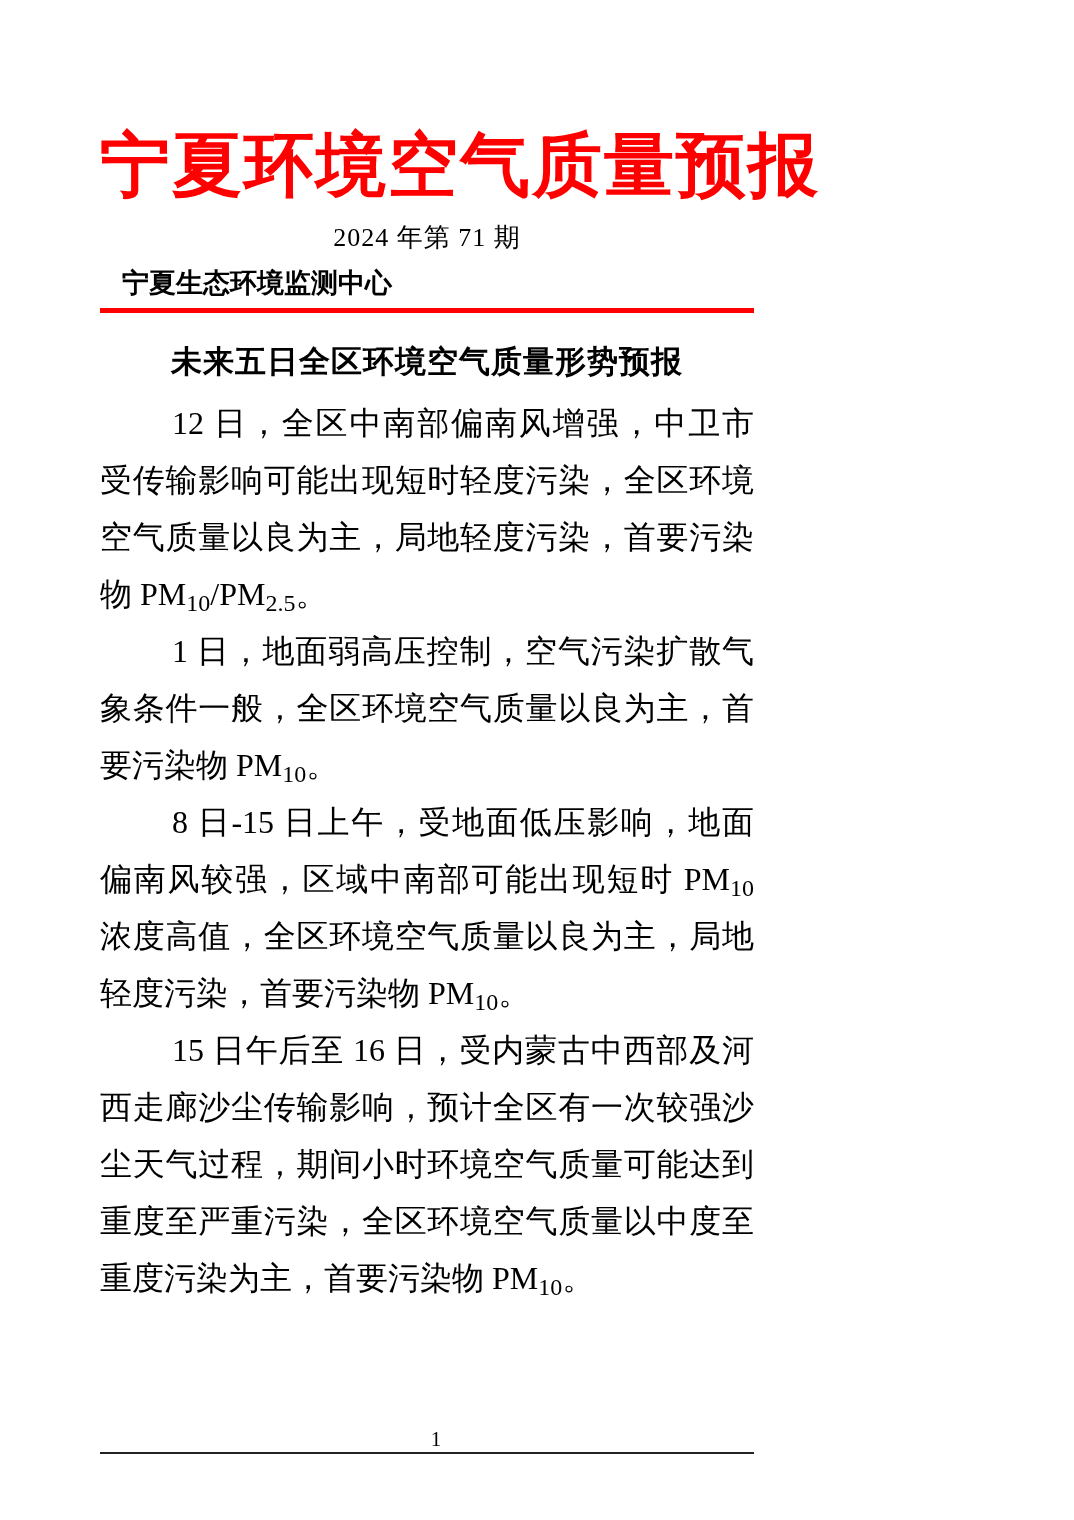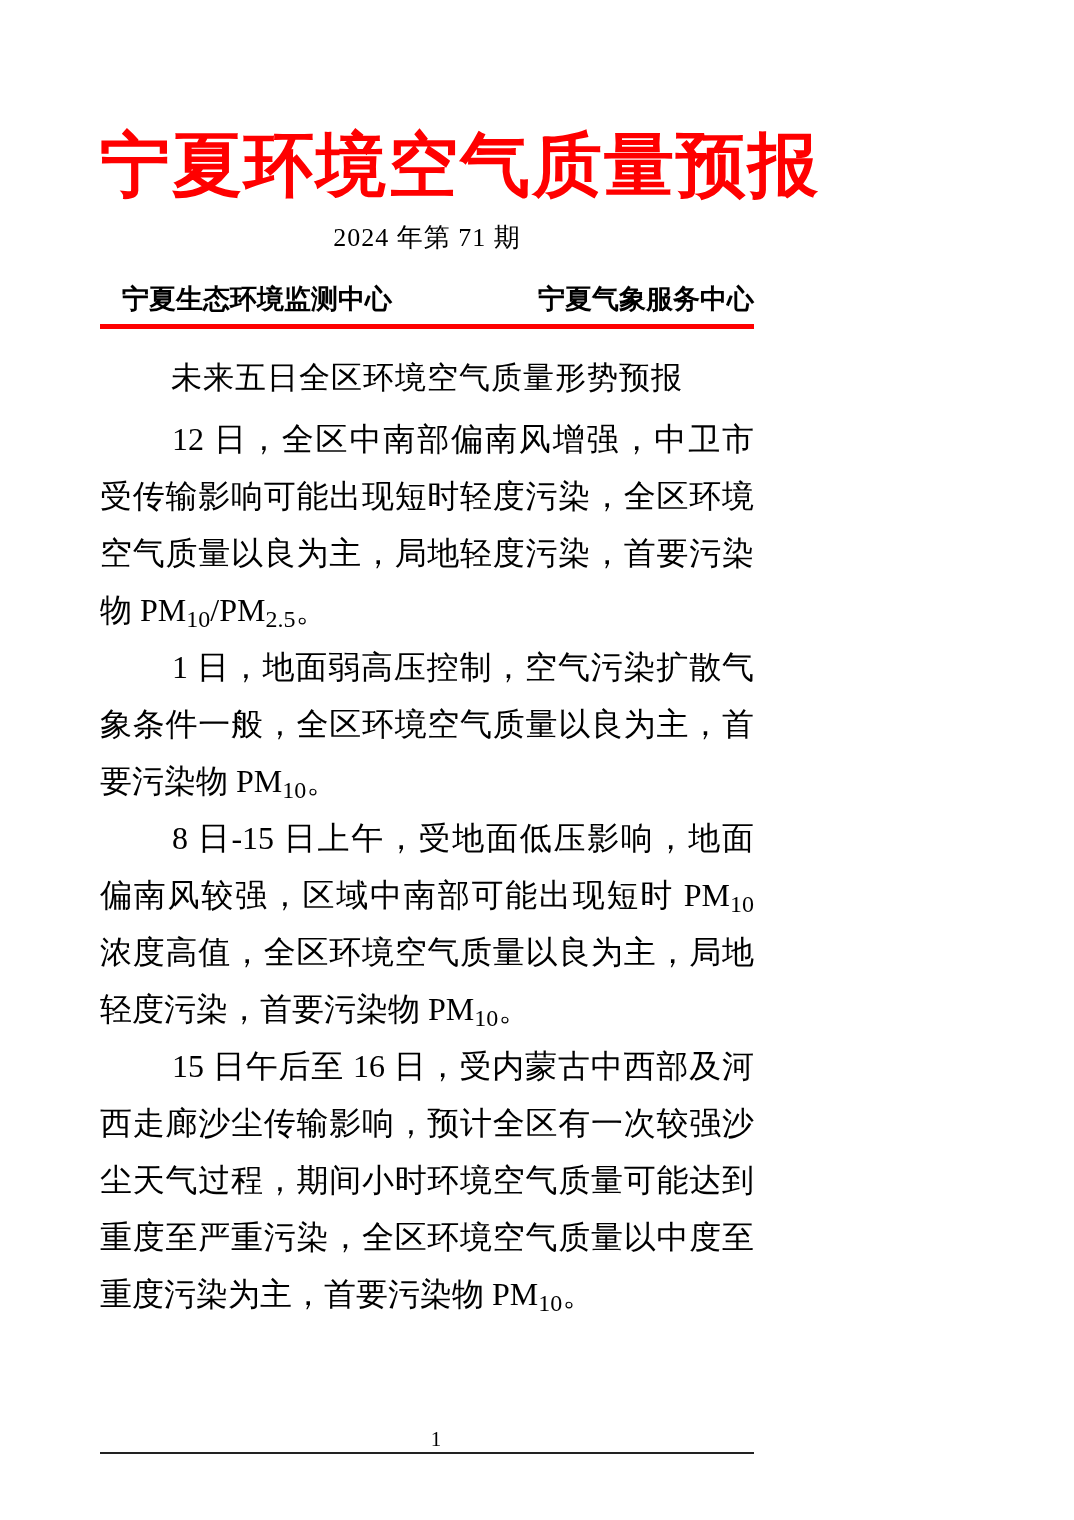--- a/index.html
+++ b/index.html
@@ -34,37 +34,37 @@
   .issue-no {
     margin-top: 12px;
     text-align: center;
     font-size: 26px;
     letter-spacing: 1px;
   }
   .orgs-row {
     display: flex;
     justify-content: space-between;
     align-items: center;
-    margin-top: 26px;
+    margin-top: 10px;
     padding-left: 22px;
     font-size: 27px;
     font-weight: bold;
     white-space: nowrap;
   }
   .red-rule {
     margin-top: 7px;
     height: 5px;
     background: #ff0000;
   }
   .section-title {
     margin: 0;
     margin-top: 28px;
     text-align: center;
     font-size: 31px;
-    font-weight: normal;
+    font-weight: bold;
     letter-spacing: 1px;
   }
   .body-text {
     margin-top: 12px;
   }
   .body-text p {
     margin: 0;
     font-size: 32px;
     line-height: 57px;
     text-align: justify;
@@ -101,21 +101,20 @@
 
 <div class="page">
   <div class="content">
 
     <h1 class="doc-title">宁夏环境空气质量预报</h1>
 
     <div class="issue-no">2024 年第 71 期</div>
 
     <div class="orgs-row">
       <span>宁夏生态环境监测中心</span>
-      <span>宁夏气象服务中心</span>
     </div>
 
     <div class="red-rule"></div>
 
     <h2 class="section-title">未来五日全区环境空气质量形势预报</h2>
 
     <div class="body-text">
 
       <p>
         <span>12 日，全区中南部偏南风增强，中卫市受传输影响可能出现短时轻度污染，全区环境空气质量以良为主，局地轻度污染，首要污染物 PM</span><sub>10</sub><span>/PM</span><sub>2.5</sub><span>。</span>

